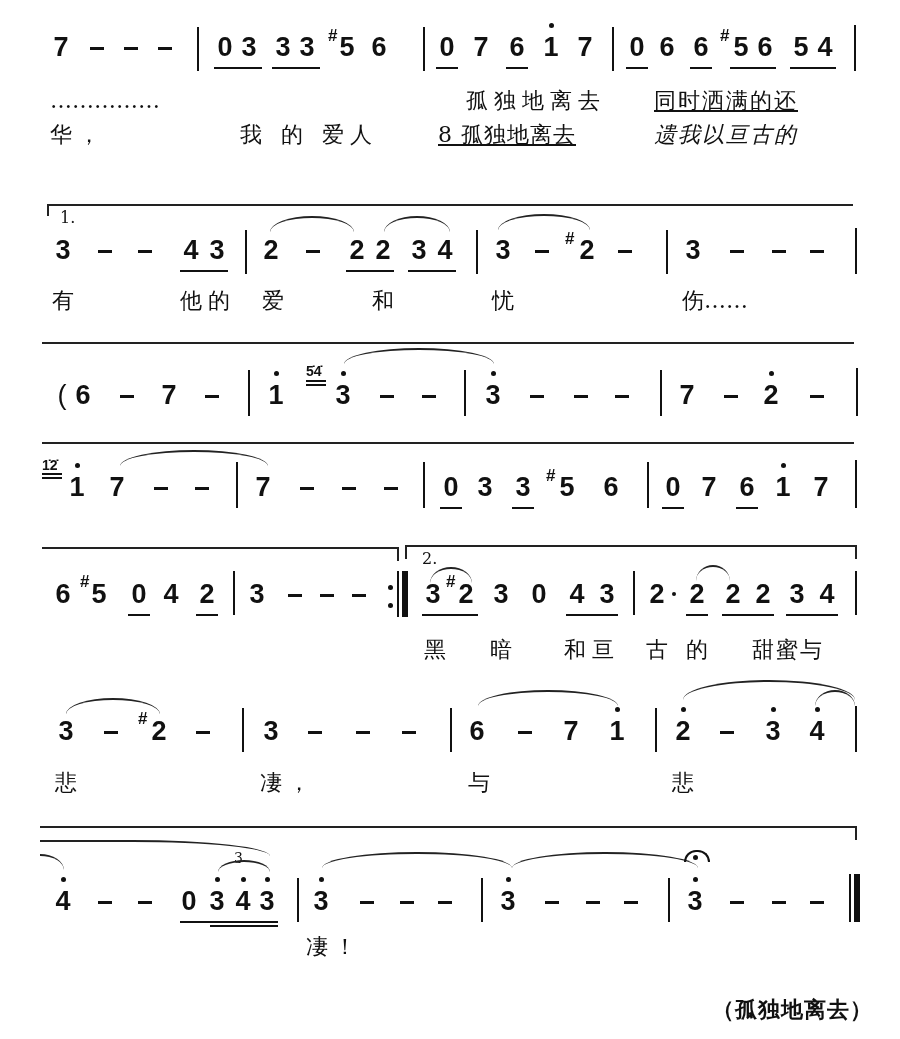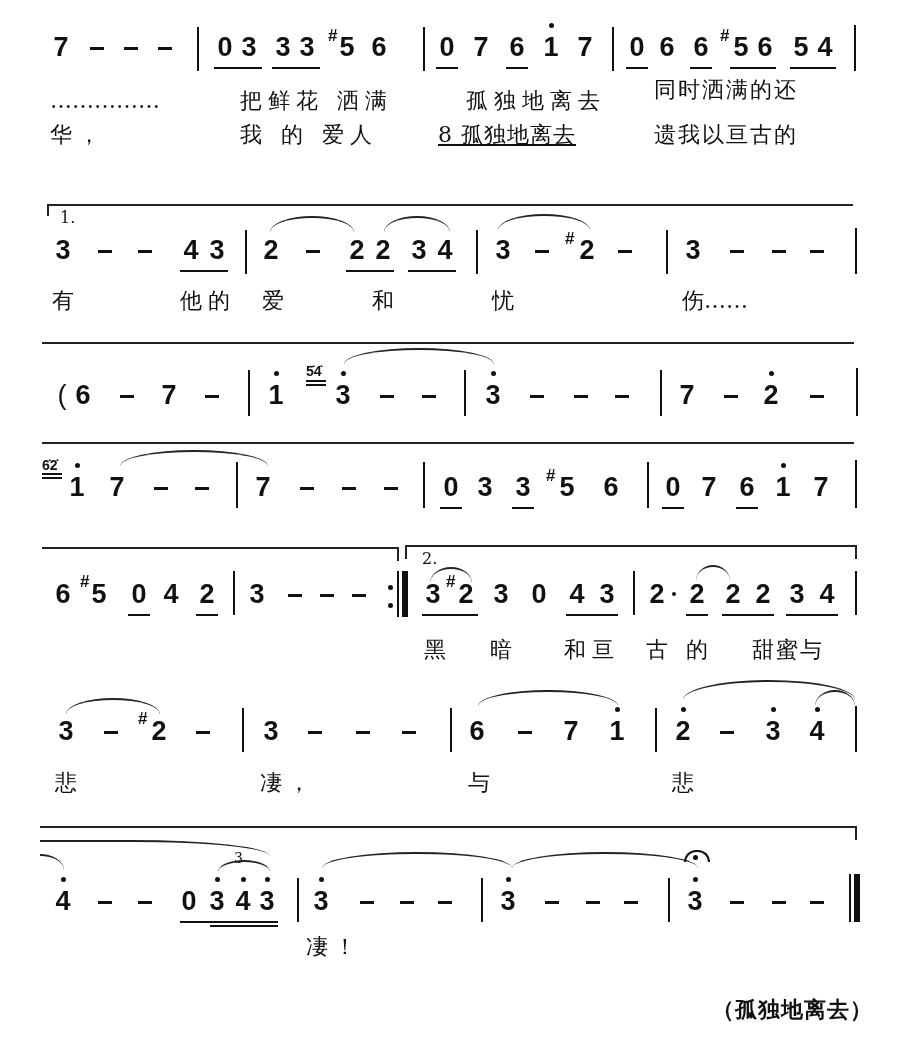--- a/index.html
+++ b/index.html
@@ -59,27 +59,26 @@
   <div class="sharp" style="left:720px;top:27px;">#</div>
   <div class="n" style="left:730px;top:32px;">5</div>
   <div class="n" style="left:754px;top:32px;">6</div>
   <div class="u" style="left:730px;top:67px;width:46px;"></div>
   <div class="n" style="left:790px;top:32px;">5</div>
   <div class="n" style="left:814px;top:32px;">4</div>
   <div class="u" style="left:790px;top:67px;width:46px;"></div>
   <div class="bar" style="left:854px;top:25px;height:46px;"></div>
 
   <div class="ly" style="left:50px;top:88px;letter-spacing:0;">……………</div>
-  <div class="ly" style="left:240px;top:88px;">把鲜花 洒满</div>
   <div class="ly" style="left:466px;top:88px;">孤独地离去</div>
-  <div class="ly" style="left:654px;top:77px;letter-spacing:2px;">同时洒满的还</div>
+  <div class="ly" style="left:654px;top:88px;letter-spacing:2px;text-decoration:underline;">同时洒满的还</div>
   <div class="ly" style="left:50px;top:122px;">华，</div>
   <div class="ly" style="left:240px;top:122px;">我 的 爱人</div>
   <div class="ly" style="left:438px;top:122px;letter-spacing:1px;text-decoration:underline;">8 孤独地离去</div>
-  <div class="ly" style="left:654px;top:122px;letter-spacing:2px;">遗我以亘古的</div>
+  <div class="ly" style="left:654px;top:122px;letter-spacing:2px;font-style:italic;">遗我以亘古的</div>
 </div>
 
 <div class="sys" style="top:190px;height:130px;">
   <div class="hline" style="left:47px;top:14px;width:806px;"></div>
   <div class="vtick" style="left:47px;top:14px;height:12px;"></div>
   <div class="small" style="left:60px;top:18px;">1.</div>
   <div class="n" style="left:52px;top:45px;">3</div>
   <div class="dash" style="left:98px;top:60px;"></div>
   <div class="dash" style="left:138px;top:60px;"></div>
   <div class="n" style="left:180px;top:45px;">4</div>
@@ -141,21 +140,21 @@
   <div class="bar" style="left:660px;top:40px;height:46px;"></div>
   <div class="n" style="left:676px;top:50px;">7</div>
   <div class="dash" style="left:724px;top:65px;"></div>
   <div class="n" style="left:760px;top:50px;"><span class="dot"></span>2</div>
   <div class="dash" style="left:810px;top:65px;"></div>
   <div class="bar" style="left:856px;top:38px;height:48px;"></div>
 </div>
 
 <div class="sys" style="top:430px;height:100px;">
   <div class="hline" style="left:42px;top:12px;width:812px;"></div>
-  <div class="grace" style="left:42px;top:28px;">6̇2̇</div>
+  <div class="grace" style="left:42px;top:28px;">1̇2̇</div>
   <div class="u" style="left:42px;top:43px;width:20px;"></div>
   <div class="u" style="left:42px;top:47px;width:20px;"></div>
   <div class="n" style="left:66px;top:42px;"><span class="dot"></span>1</div>
   <div class="slur" style="left:120px;top:20px;width:148px;"></div>
   <div class="n" style="left:106px;top:42px;">7</div>
   <div class="dash" style="left:154px;top:57px;"></div>
   <div class="dash" style="left:195px;top:57px;"></div>
   <div class="bar" style="left:236px;top:32px;height:46px;"></div>
   <div class="n" style="left:252px;top:42px;">7</div>
   <div class="dash" style="left:300px;top:57px;"></div>

